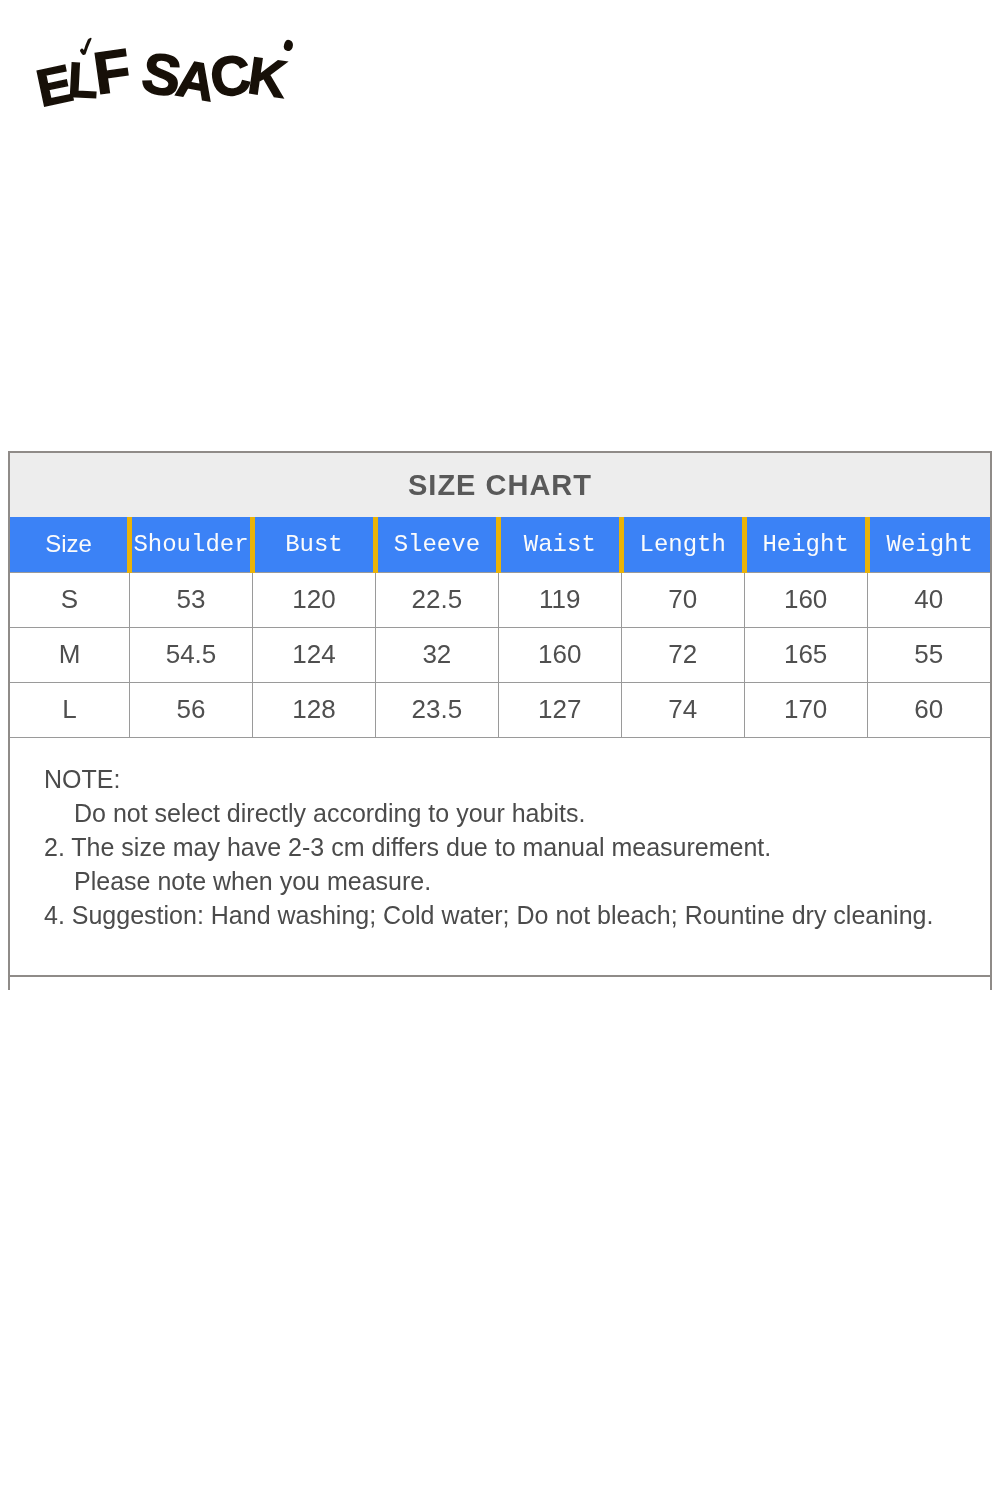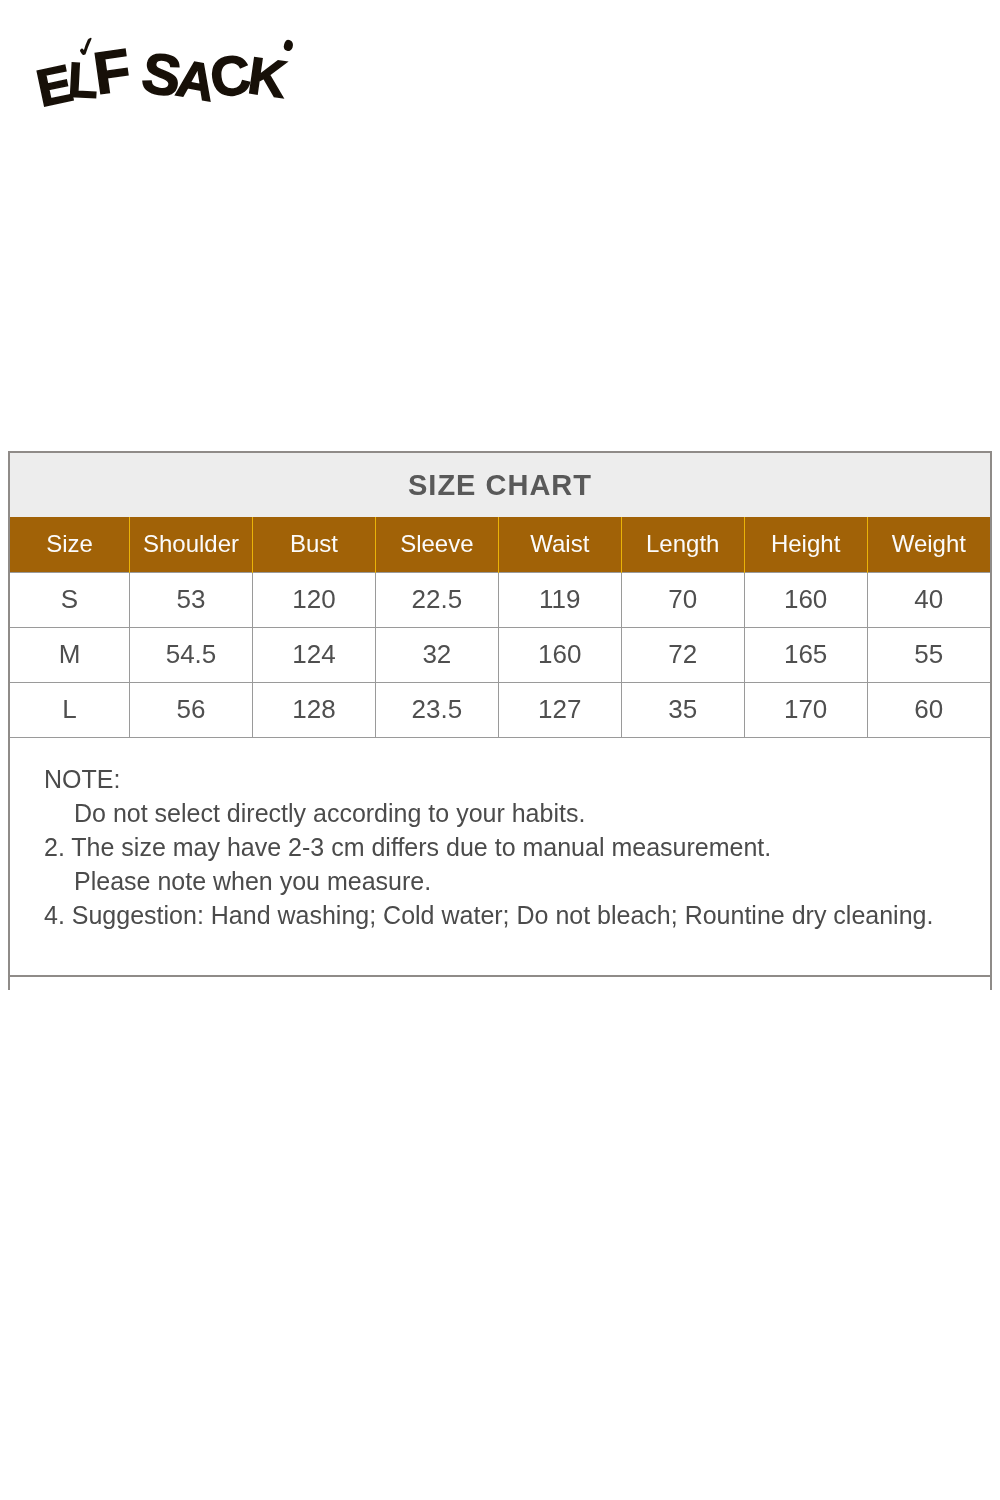--- a/index.html
+++ b/index.html
@@ -54,28 +54,28 @@
     background: #ededed;
     color: #595959;
     font-size: 29px;
     font-weight: 700;
     letter-spacing: 1px;
     display: flex; align-items: center; justify-content: center;
   }
   table { width: 100%; border-collapse: collapse; table-layout: fixed; }
   col.c-size { width: 12.2%; }
   th {
-    background: #a16207;
+    background: #3b82f6;
     color: #fbfbfb;
     font-weight: 400;
     font-size: 24px;
     height: 55px;
     text-align: center;
   }
-  th + th { border-left: 1px solid #eab308; }
+  th + th { border-left: 5px solid #eab308; font-family: Liberation Mono, monospace; }
   td {
     height: 55px;
     font-size: 26px;
     color: #4f4f4f;
     text-align: center;
     border: 1px solid #9a9a9a;
   }
   td:first-child { border-left: none; }
   td:last-child { border-right: none; }
 
@@ -145,21 +145,21 @@
         <td>72</td>
         <td>165</td>
         <td>55</td>
       </tr>
       <tr>
         <td>L</td>
         <td>56</td>
         <td>128</td>
         <td>23.5</td>
         <td>127</td>
-        <td>35</td>
+        <td>74</td>
         <td>170</td>
         <td>60</td>
       </tr>
     </tbody>
   </table>
 
   <div class="note">
     <div class="note-line">NOTE:</div>
     <div class="note-line indent">Do not select directly according to your habits.</div>
     <div class="note-line">2. The size may have 2-3 cm differs due to manual measurement.</div>

